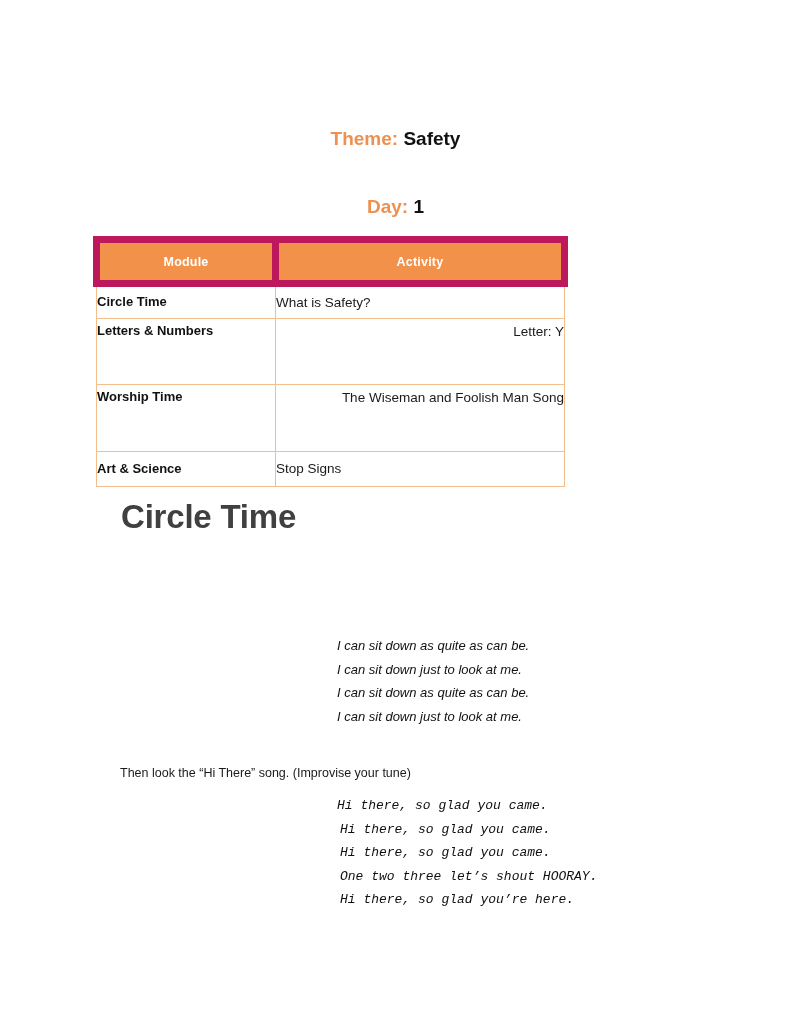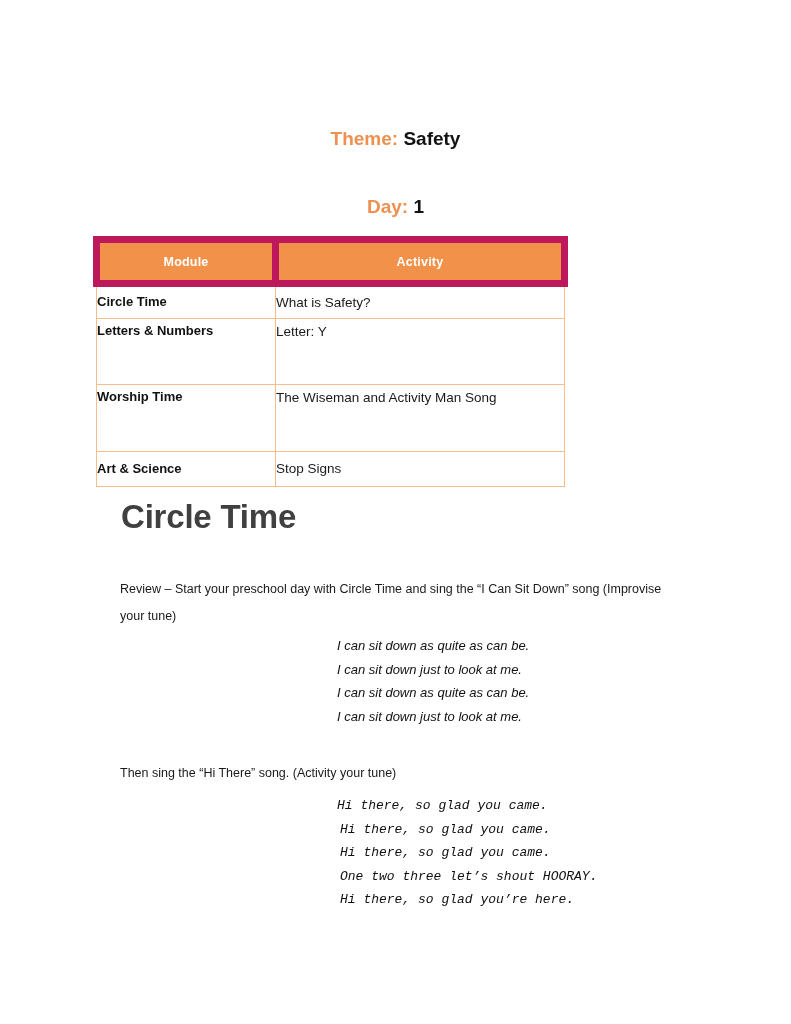--- a/index.html
+++ b/index.html
@@ -91,21 +91,21 @@
   .row-circle    .cell-module,
   .row-circle    .cell-activity { height: 35px; }
   .row-letters   .cell-module,
   .row-letters   .cell-activity { height: 66px; }
   .row-worship   .cell-module,
   .row-worship   .cell-activity { height: 67px; }
   .row-art       .cell-module,
   .row-art       .cell-activity { height: 35px; }
 
   .row-letters .cell-activity,
-  .row-worship .cell-activity { vertical-align: top; }
+  .row-worship .cell-activity { vertical-align: top; text-align: right; }
   .row-letters .cell-module,
   .row-worship .cell-module { vertical-align: top; }
 
   
   #section-heading {
     position: absolute;
     left: 121px;
     top: 498px;
     font-size: 33px;
     font-weight: bold;
@@ -166,41 +166,40 @@
       <tr class="row-circle">
         <td class="cell-module">Circle Time</td>
         <td class="cell-activity">What is Safety?</td>
       </tr>
       <tr class="row-letters">
         <td class="cell-module">Letters &amp; Numbers</td>
         <td class="cell-activity">Letter: Y</td>
       </tr>
       <tr class="row-worship">
         <td class="cell-module">Worship Time</td>
-        <td class="cell-activity">The Wiseman and Activity Man Song</td>
+        <td class="cell-activity">The Wiseman and Foolish Man Song</td>
       </tr>
       <tr class="row-art">
         <td class="cell-module">Art &amp; Science</td>
         <td class="cell-activity">Stop Signs</td>
       </tr>
     </tbody>
   </table>
 
   <div id="section-heading">Circle Time</div>
 
-  <div class="body-par" id="review-par">Review – Start your preschool day with Circle Time and sing the “I Can Sit Down” song (Improvise your tune)</div>
 
   <div class="song-block" id="song-one">
     <div class="song-line">I can sit down as quite as can be.</div>
     <div class="song-line">I can sit down just to look at me.</div>
     <div class="song-line">I can sit down as quite as can be.</div>
     <div class="song-line">I can sit down just to look at me.</div>
   </div>
 
-  <div class="body-par" id="then-sing-par">Then sing the “Hi There” song. (Activity your tune)</div>
+  <div class="body-par" id="then-sing-par">Then look the “Hi There” song. (Improvise your tune)</div>
 
   <div class="song-block" id="song-two">
     <div class="song-line">Hi there, so glad you came.</div>
     <div class="song-line">Hi there, so glad you came.</div>
     <div class="song-line">Hi there, so glad you came.</div>
     <div class="song-line">One two three let’s shout HOORAY.</div>
     <div class="song-line">Hi there, so glad you’re here.</div>
   </div>
 
 </div>

